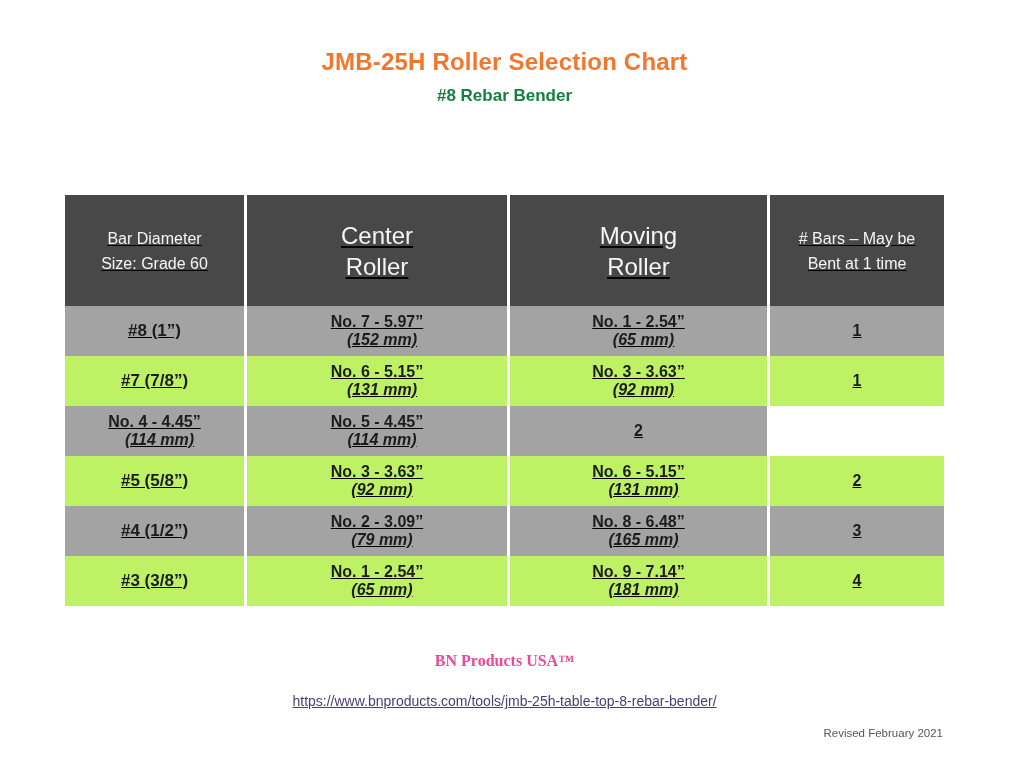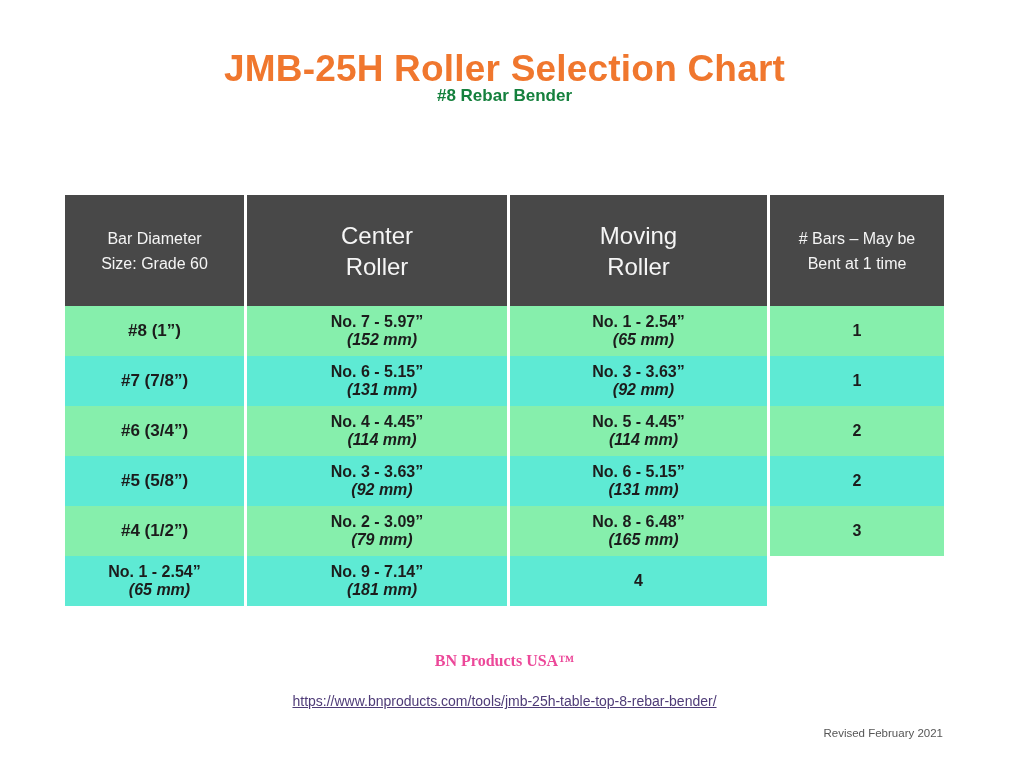--- a/index.html
+++ b/index.html
@@ -6,58 +6,59 @@
   body {
     width: 1009px; height: 783px;
     background: #ffffff;
     font-family: "Liberation Sans", sans-serif;
     position: relative;
     overflow: hidden;
   }
   .title {
     position: absolute; top: 48px; left: 0; width: 100%;
     text-align: center;
-    font-size: 37px; font-weight: bold;
+    font-size: 24px; font-weight: bold;
     color: #F0772E;
     letter-spacing: 0.2px;
     margin: 0;
   }
   .subtitle {
     position: absolute; top: 86px; left: 0; width: 100%;
     text-align: center;
     font-size: 17px; font-weight: bold;
     color: #15803d;
     margin: 0;
   }
   .table {
     position: absolute; left: 65px; top: 195px; width: 879px;
   }
   .thead, .trow {
     display: grid;
     grid-template-columns: 179px 260px 257px 174px;
     column-gap: 3px;
+    text-decoration: underline;
   }
   .thead .hcell {
     background: #484848;
     color: #F5F5F5;
     height: 111px;
     display: flex; flex-direction: column;
     align-items: center; justify-content: center;
     text-align: center;
   }
   .hcell.small { font-size: 16px; line-height: 25px; font-weight: 400; }
   .hcell.big   { font-size: 24px; line-height: 31px; font-weight: 400; }
   .trow .cell {
     height: 50px;
     display: flex; align-items: center; justify-content: center;
     text-align: center;
     color: #1C1C1C;
-    background: #86efac;
-  }
-  .trow.alt .cell { background: #5eead4; }
+    background: #a3a3a3;
+  }
+  .trow.alt .cell { background: #bef264; }
   .cell.c1 { font-size: 17px; font-weight: bold; }
   .cell.c2, .cell.c3 { font-size: 16px; font-weight: bold; flex-direction: column; }
   .cell.c4 { font-size: 16px; font-weight: bold; }
   .metric { font-style: italic; margin-left: 10px; }
   .brand {
     position: absolute; top: 652px; left: 0; width: 100%;
     text-align: center;
     font-family: "Liberation Serif", serif;
     font-size: 16px; font-weight: bold;
     color: #ec4899;
@@ -132,23 +133,20 @@
     <div class="cell c3">
       <span>No. 3 - 3.63”</span>
             <span class="metric">(92 mm)</span>
     </div>
     <div class="cell c4">
       <span>1</span>
     </div>
   </div>
 
   <div class="trow">
-    <div class="cell c1">
-      <span>#6 (3/4”)</span>
-    </div>
     <div class="cell c2">
       <span>No. 4 - 4.45”</span>
             <span class="metric">(114 mm)</span>
     </div>
     <div class="cell c3">
       <span>No. 5 - 4.45”</span>
             <span class="metric">(114 mm)</span>
     </div>
     <div class="cell c4">
       <span>2</span>
@@ -183,20 +181,23 @@
     <div class="cell c3">
       <span>No. 8 - 6.48”</span>
             <span class="metric">(165 mm)</span>
     </div>
     <div class="cell c4">
       <span>3</span>
     </div>
   </div>
 
   <div class="trow alt">
+    <div class="cell c1">
+      <span>#3 (3/8”)</span>
+    </div>
     <div class="cell c2">
       <span>No. 1 - 2.54”</span>
             <span class="metric">(65 mm)</span>
     </div>
     <div class="cell c3">
       <span>No. 9 - 7.14”</span>
             <span class="metric">(181 mm)</span>
     </div>
     <div class="cell c4">
       <span>4</span>

